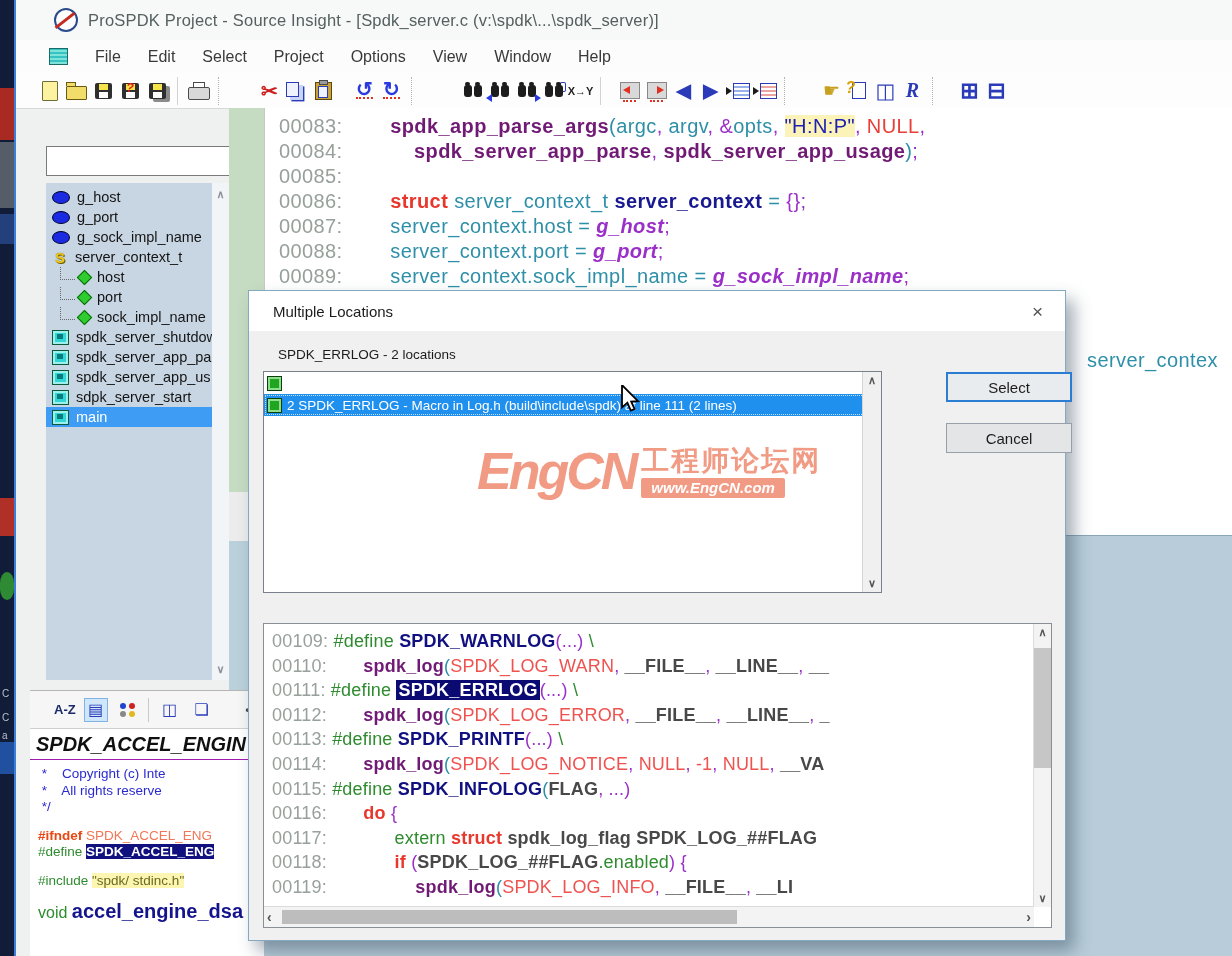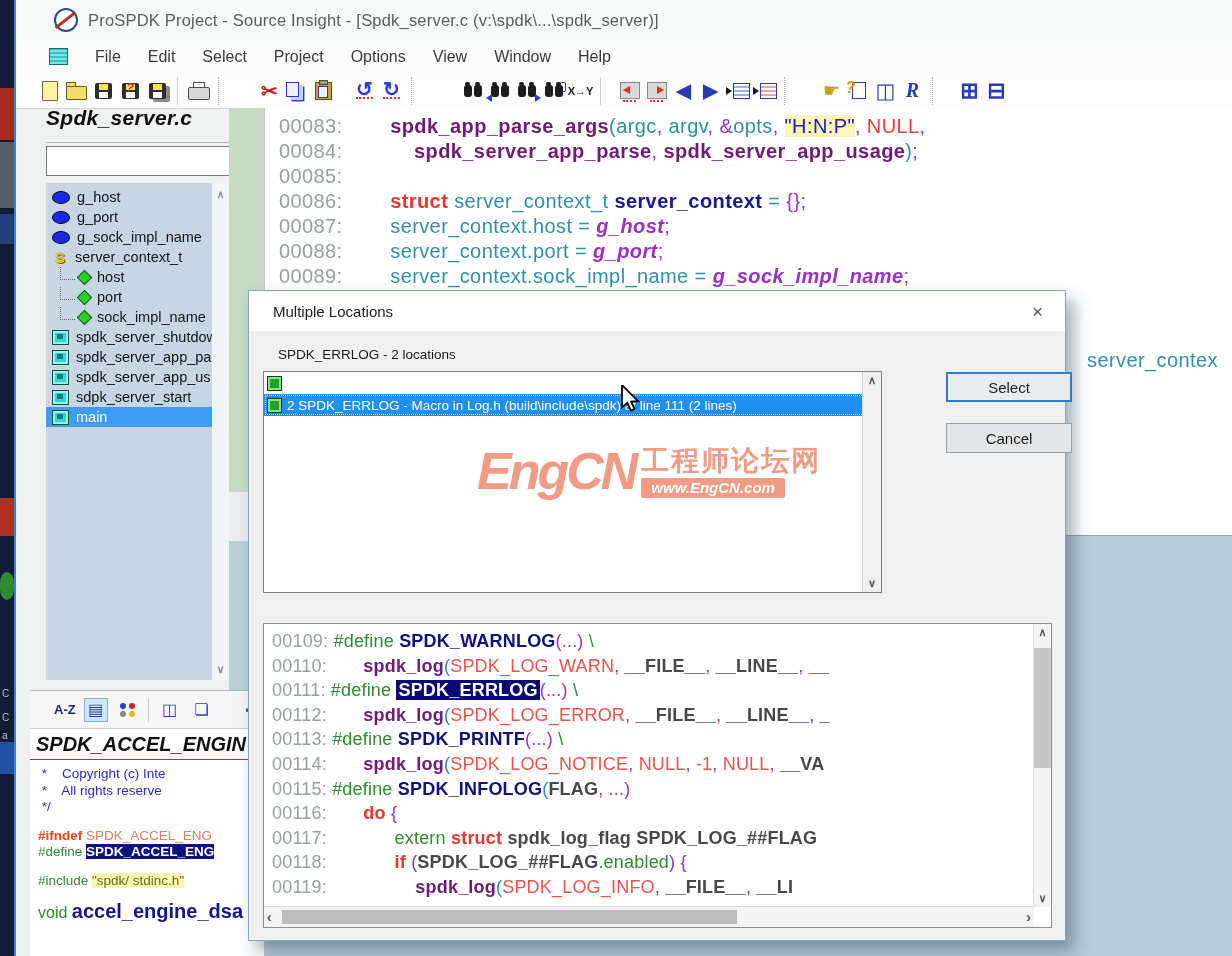--- a/index.html
+++ b/index.html
@@ -306,21 +306,20 @@
       <div class="tsep dot"></div>
       <div style="width:16px"></div>
       <div class="tbi">
           <span class="glyph-blue" style="font-size:22px">⊞</span>
         </div>
       <div class="tbi">
           <span class="glyph-blue" style="font-size:22px">⊟</span>
         </div>
     </div>
 
-    <div class="abs sym-title">Spdk_server.c</div>
     <input class="abs sym-filter" value="" style="">
     <div class="abs sym-list">
       <div style="height:4px"></div>
       <div class="sym-row">
           <span class="ico-global"></span>
           <span class="lbl">g_host</span>
         </div>
       <div class="sym-row">
           <span class="ico-global"></span>
           <span class="lbl">g_port</span>

